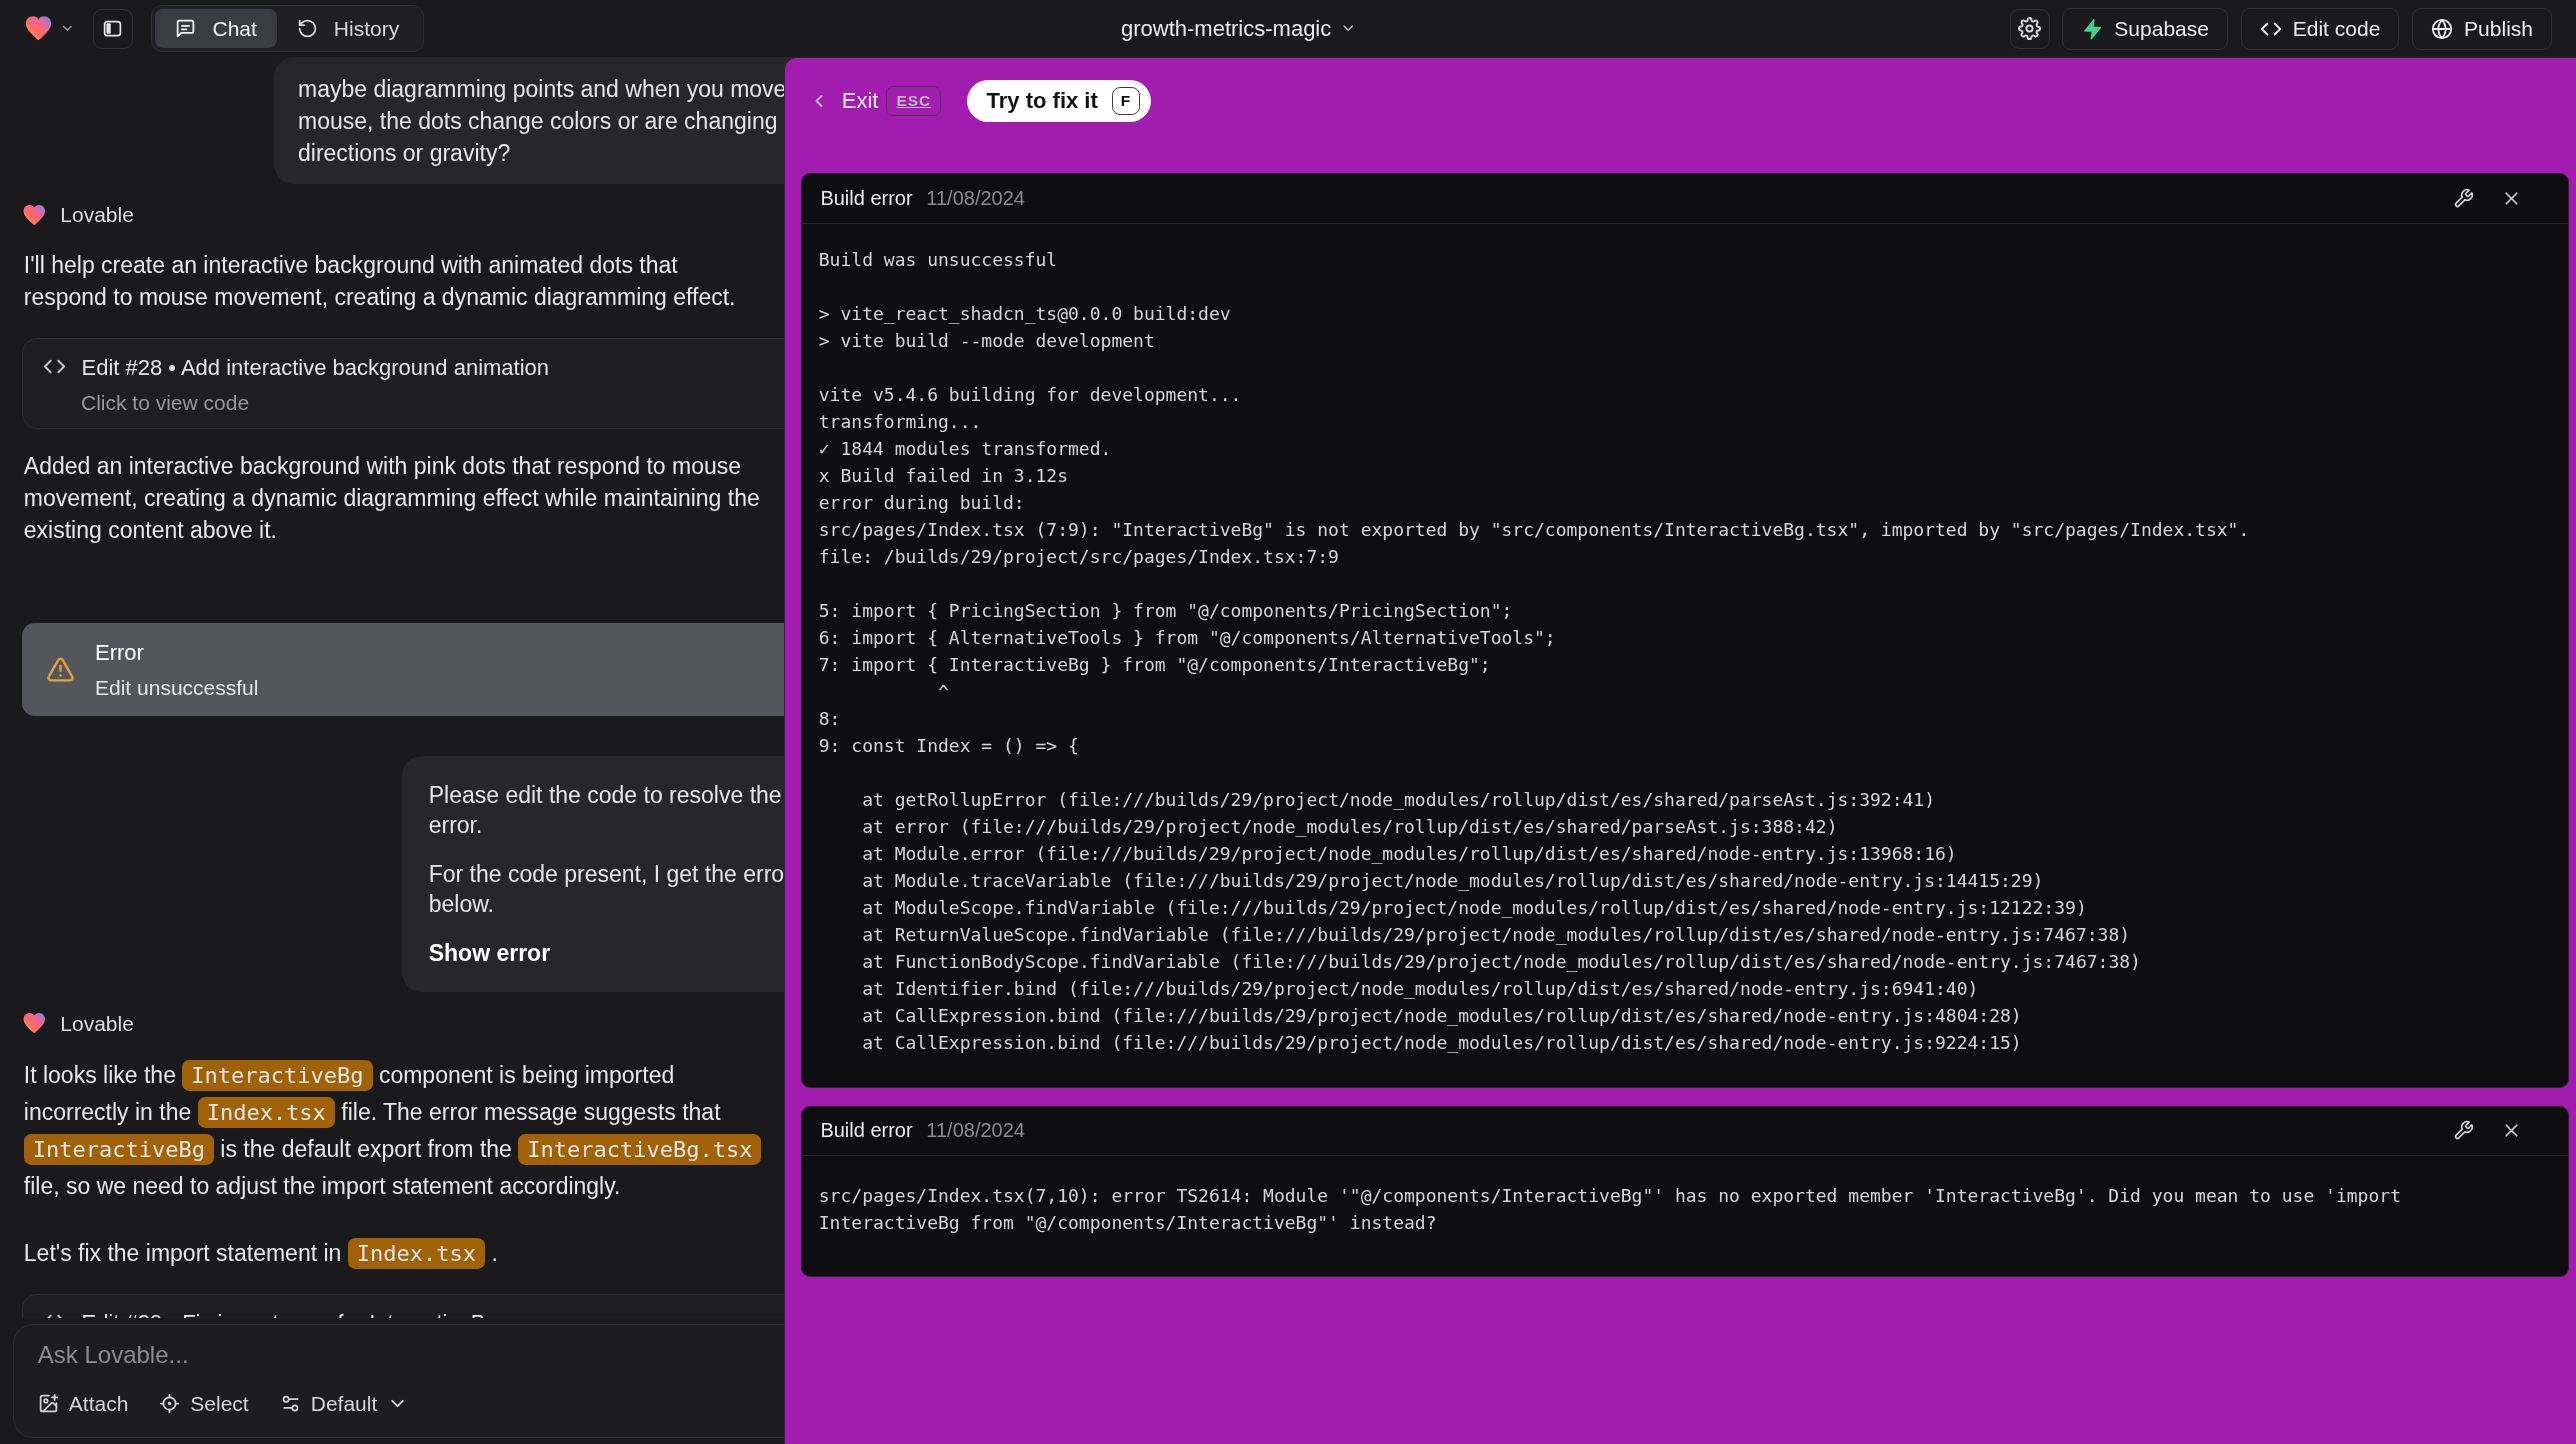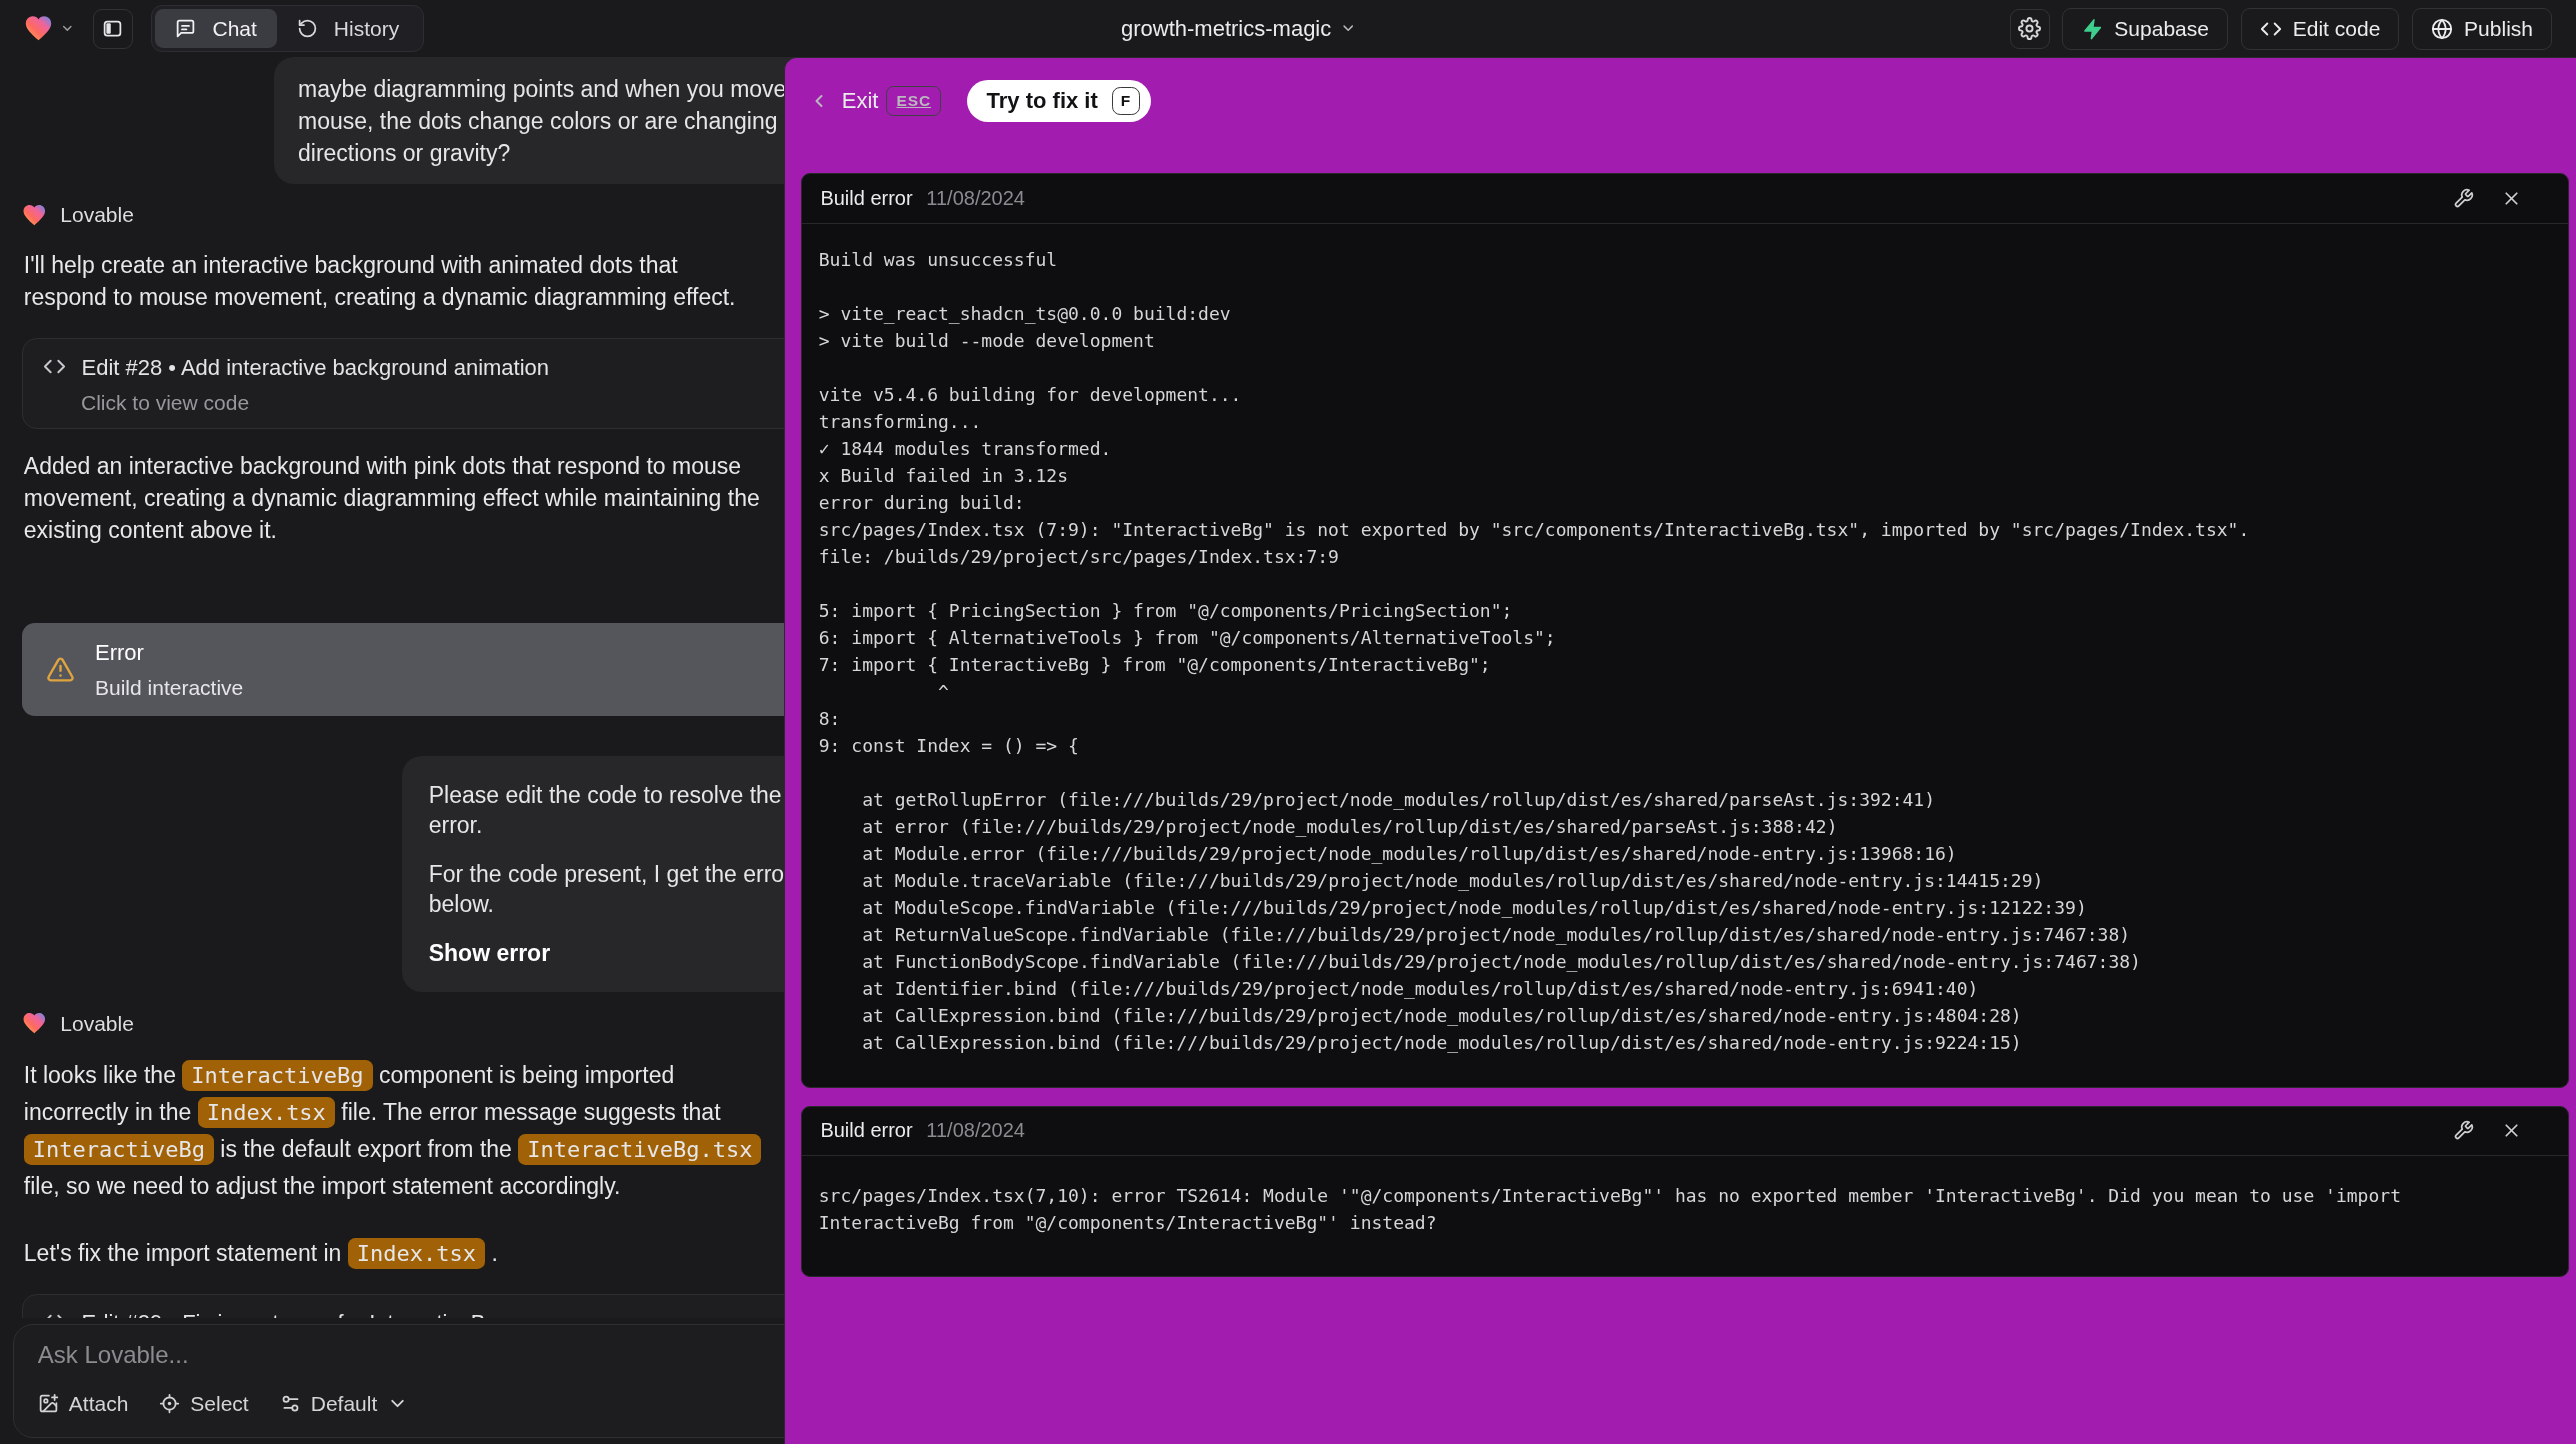--- a/index.html
+++ b/index.html
@@ -269,21 +269,21 @@
       <div class="error-card" style="background:#55565c">
         <span>
           <svg width="29" height="29" viewBox="0 0 24 24" fill="none" stroke="#dfa43f" stroke-width="2" stroke-linecap="round" stroke-linejoin="round">
             <path d="m21.73 18-8-14a2 2 0 0 0-3.48 0l-8 14A2 2 0 0 0 4 21h16a2 2 0 0 0 1.73-3z"></path>
             <line x1="12" y1="9" x2="12" y2="13"></line>
               <line x1="12" y1="17" x2="12.01" y2="17"></line>
           </svg>
         </span>
         <div class="error-texts">
           <div class="t">Error</div>
-          <div class="s">Build interactive</div>
+          <div class="s">Edit unsuccessful</div>
         </div>
         <span class="error-chevron">
           <svg width="22" height="22" viewBox="0 0 24 24" fill="none" stroke="currentColor" stroke-width="2.2" stroke-linecap="round" stroke-linejoin="round">
               <polyline points="9 6 15 12 9 18"></polyline>
             </svg>
         </span>
       </div>
 
       <div class="bubble user-2">
         <p>Please edit the code to resolve the error.</p>

